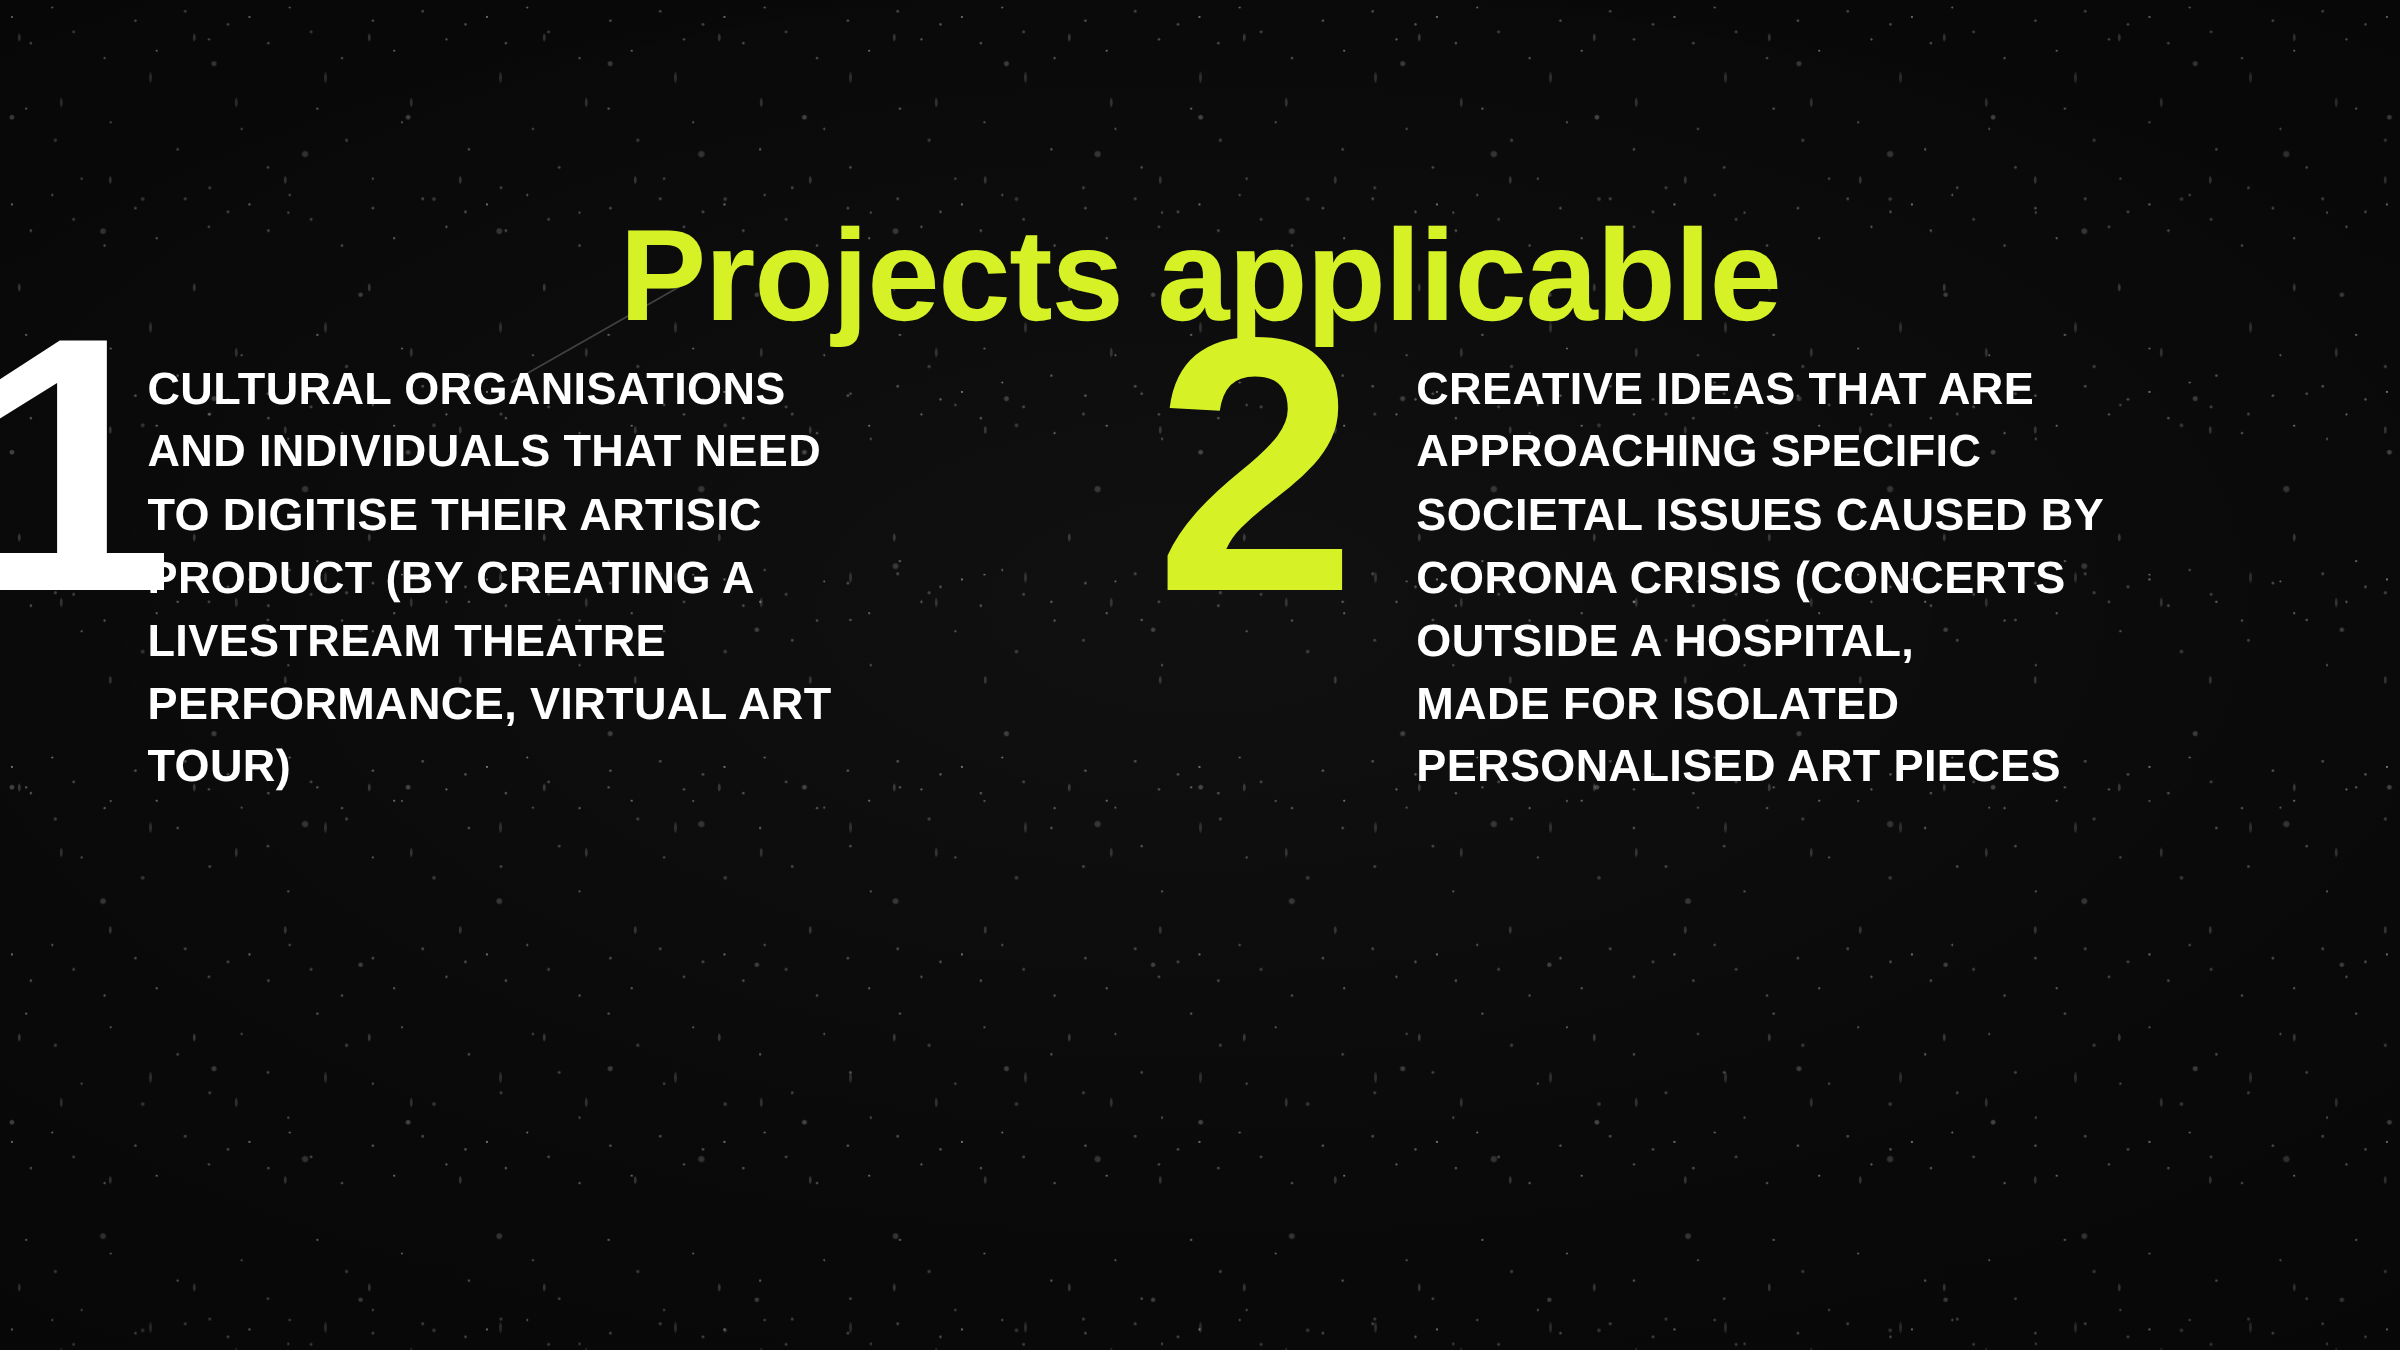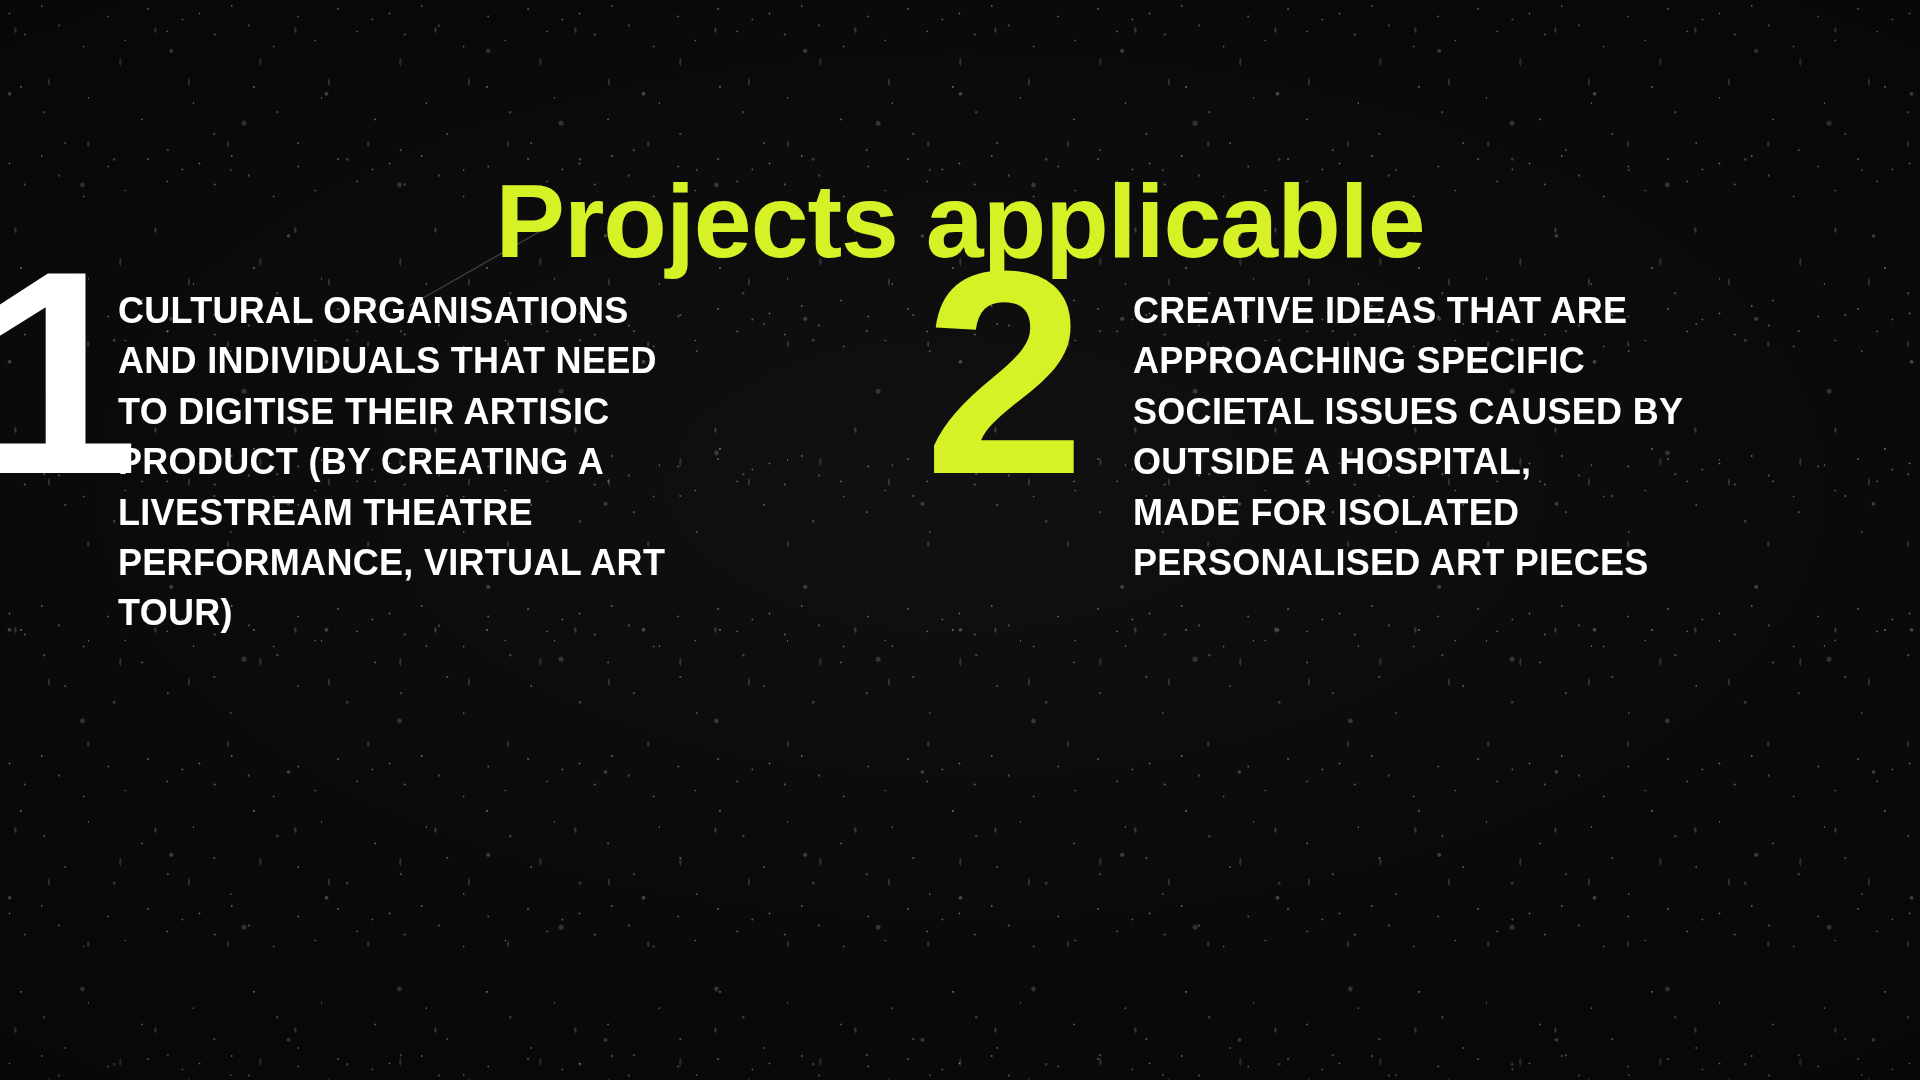--- a/index.html
+++ b/index.html
@@ -192,20 +192,21 @@
         <span class="line">TOUR)</span>
       </div>
     </div>
 
     <div class="col col-2">
       <div class="numeral" style="color:#D6F227">2</div>
       <div class="body-text">
         <span class="line">CREATIVE IDEAS THAT ARE</span>
         <span class="line">APPROACHING SPECIFIC</span>
         <span class="line">SOCIETAL ISSUES CAUSED BY</span>
+        <span class="line">CORONA CRISIS (CONCERTS</span>
         <span class="line">OUTSIDE A HOSPITAL,</span>
         <span class="line">MADE FOR ISOLATED</span>
         <span class="line">PERSONALISED ART PIECES</span>
       </div>
     </div>
 
   </div>
 </div>
 
 </body></html>

